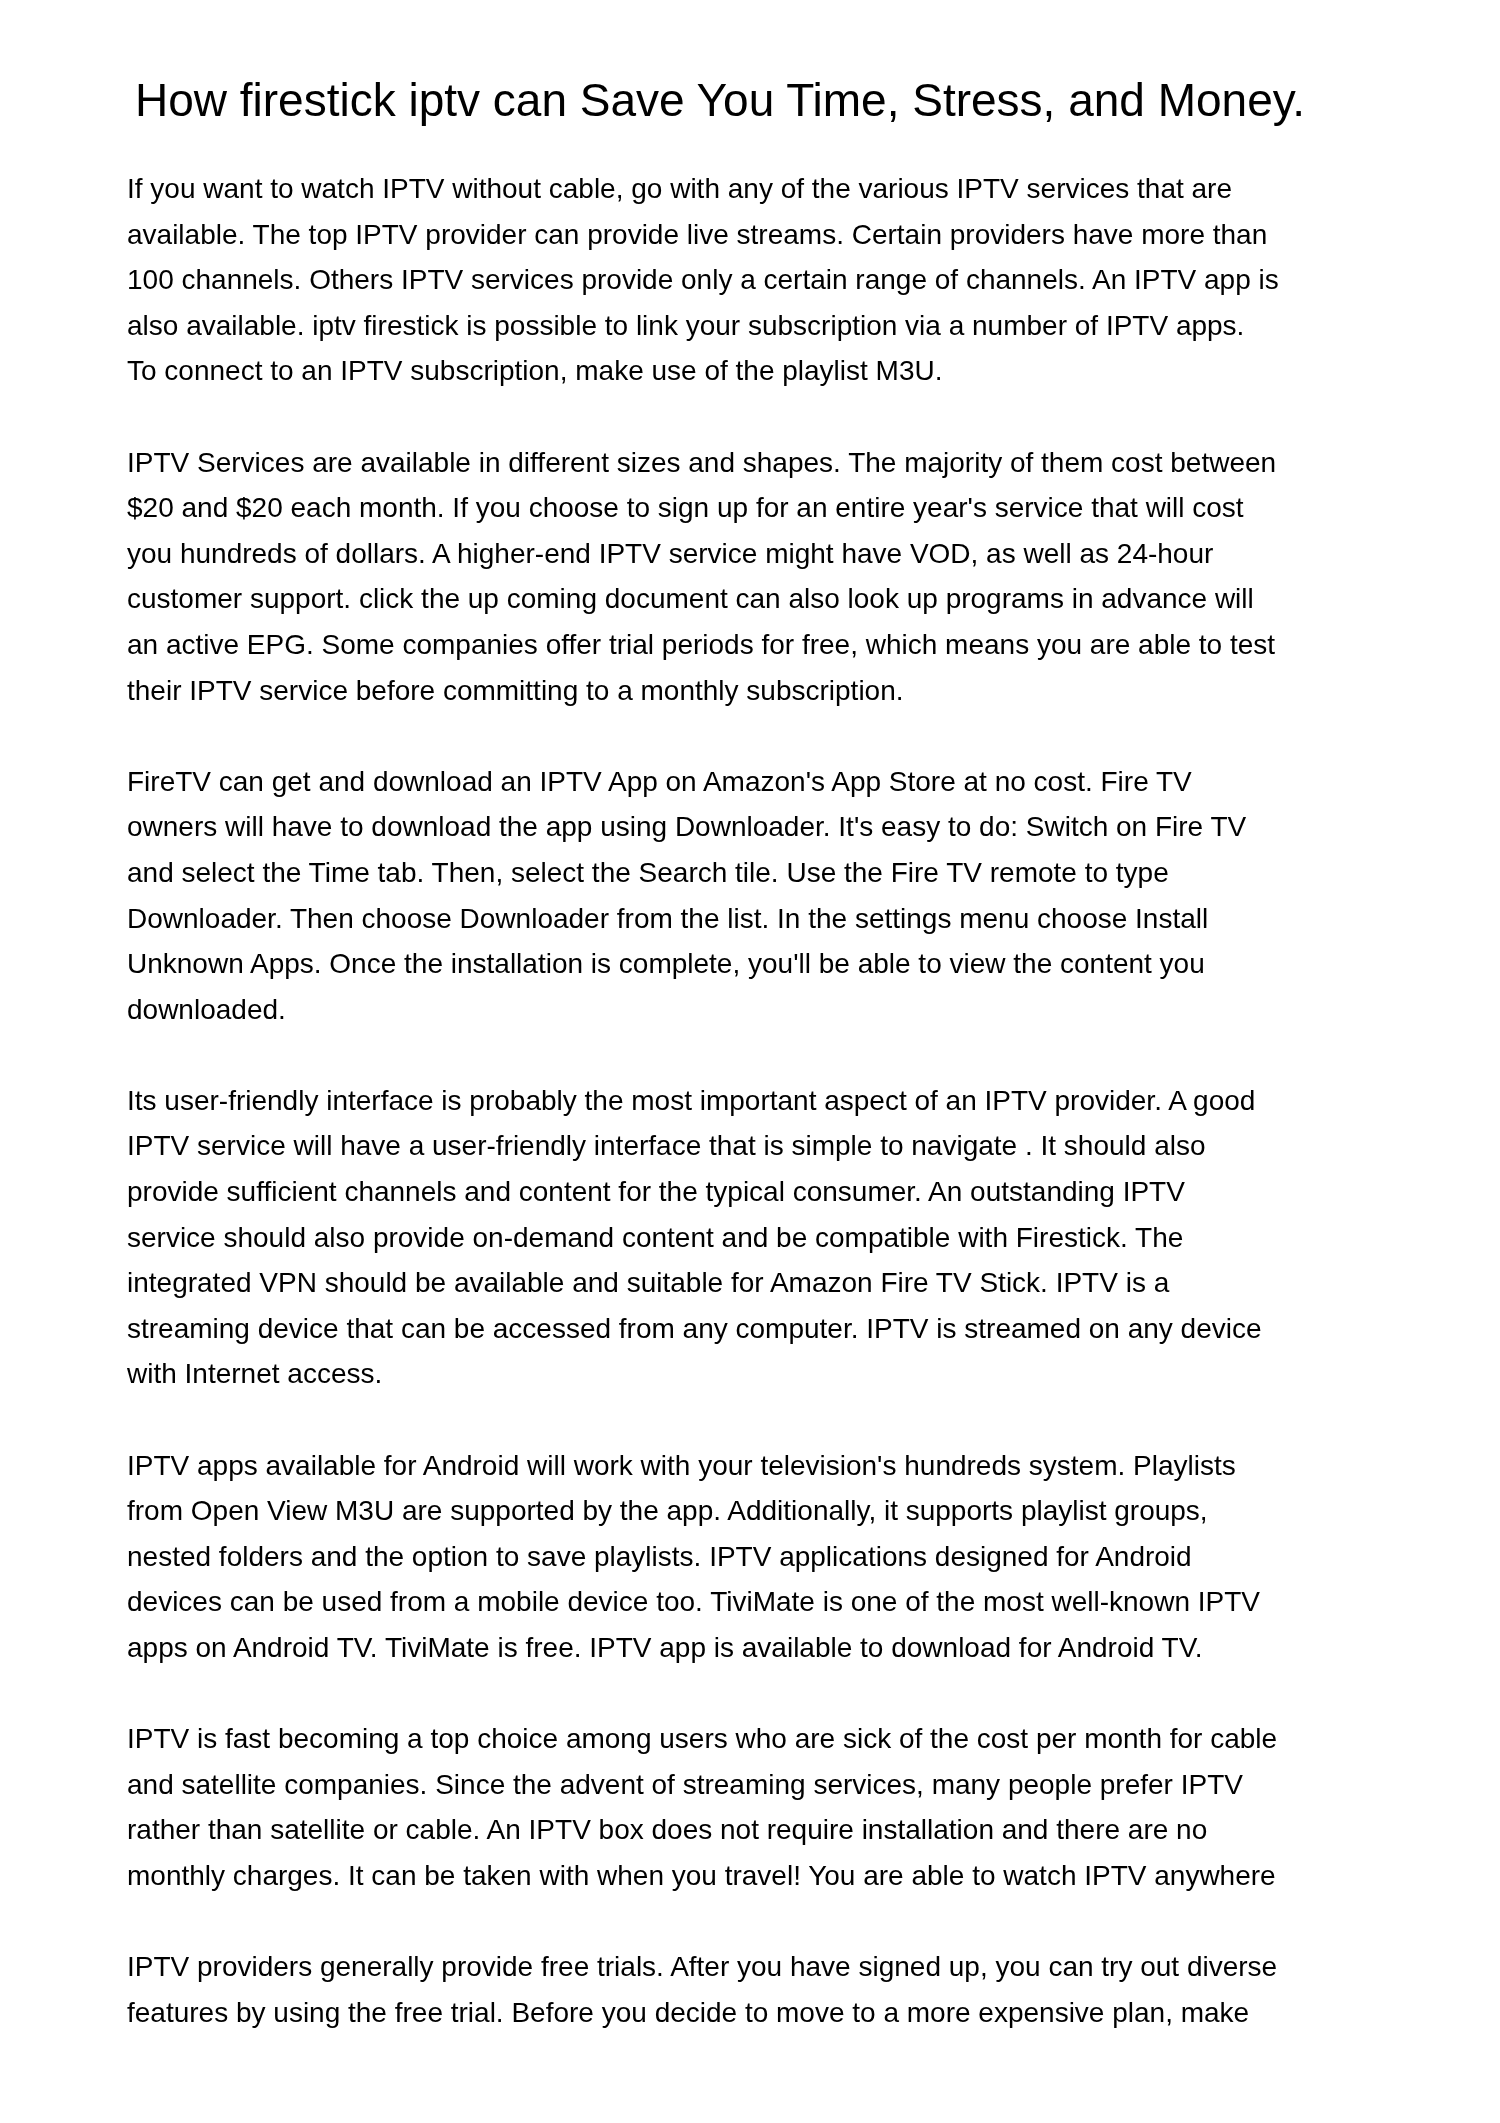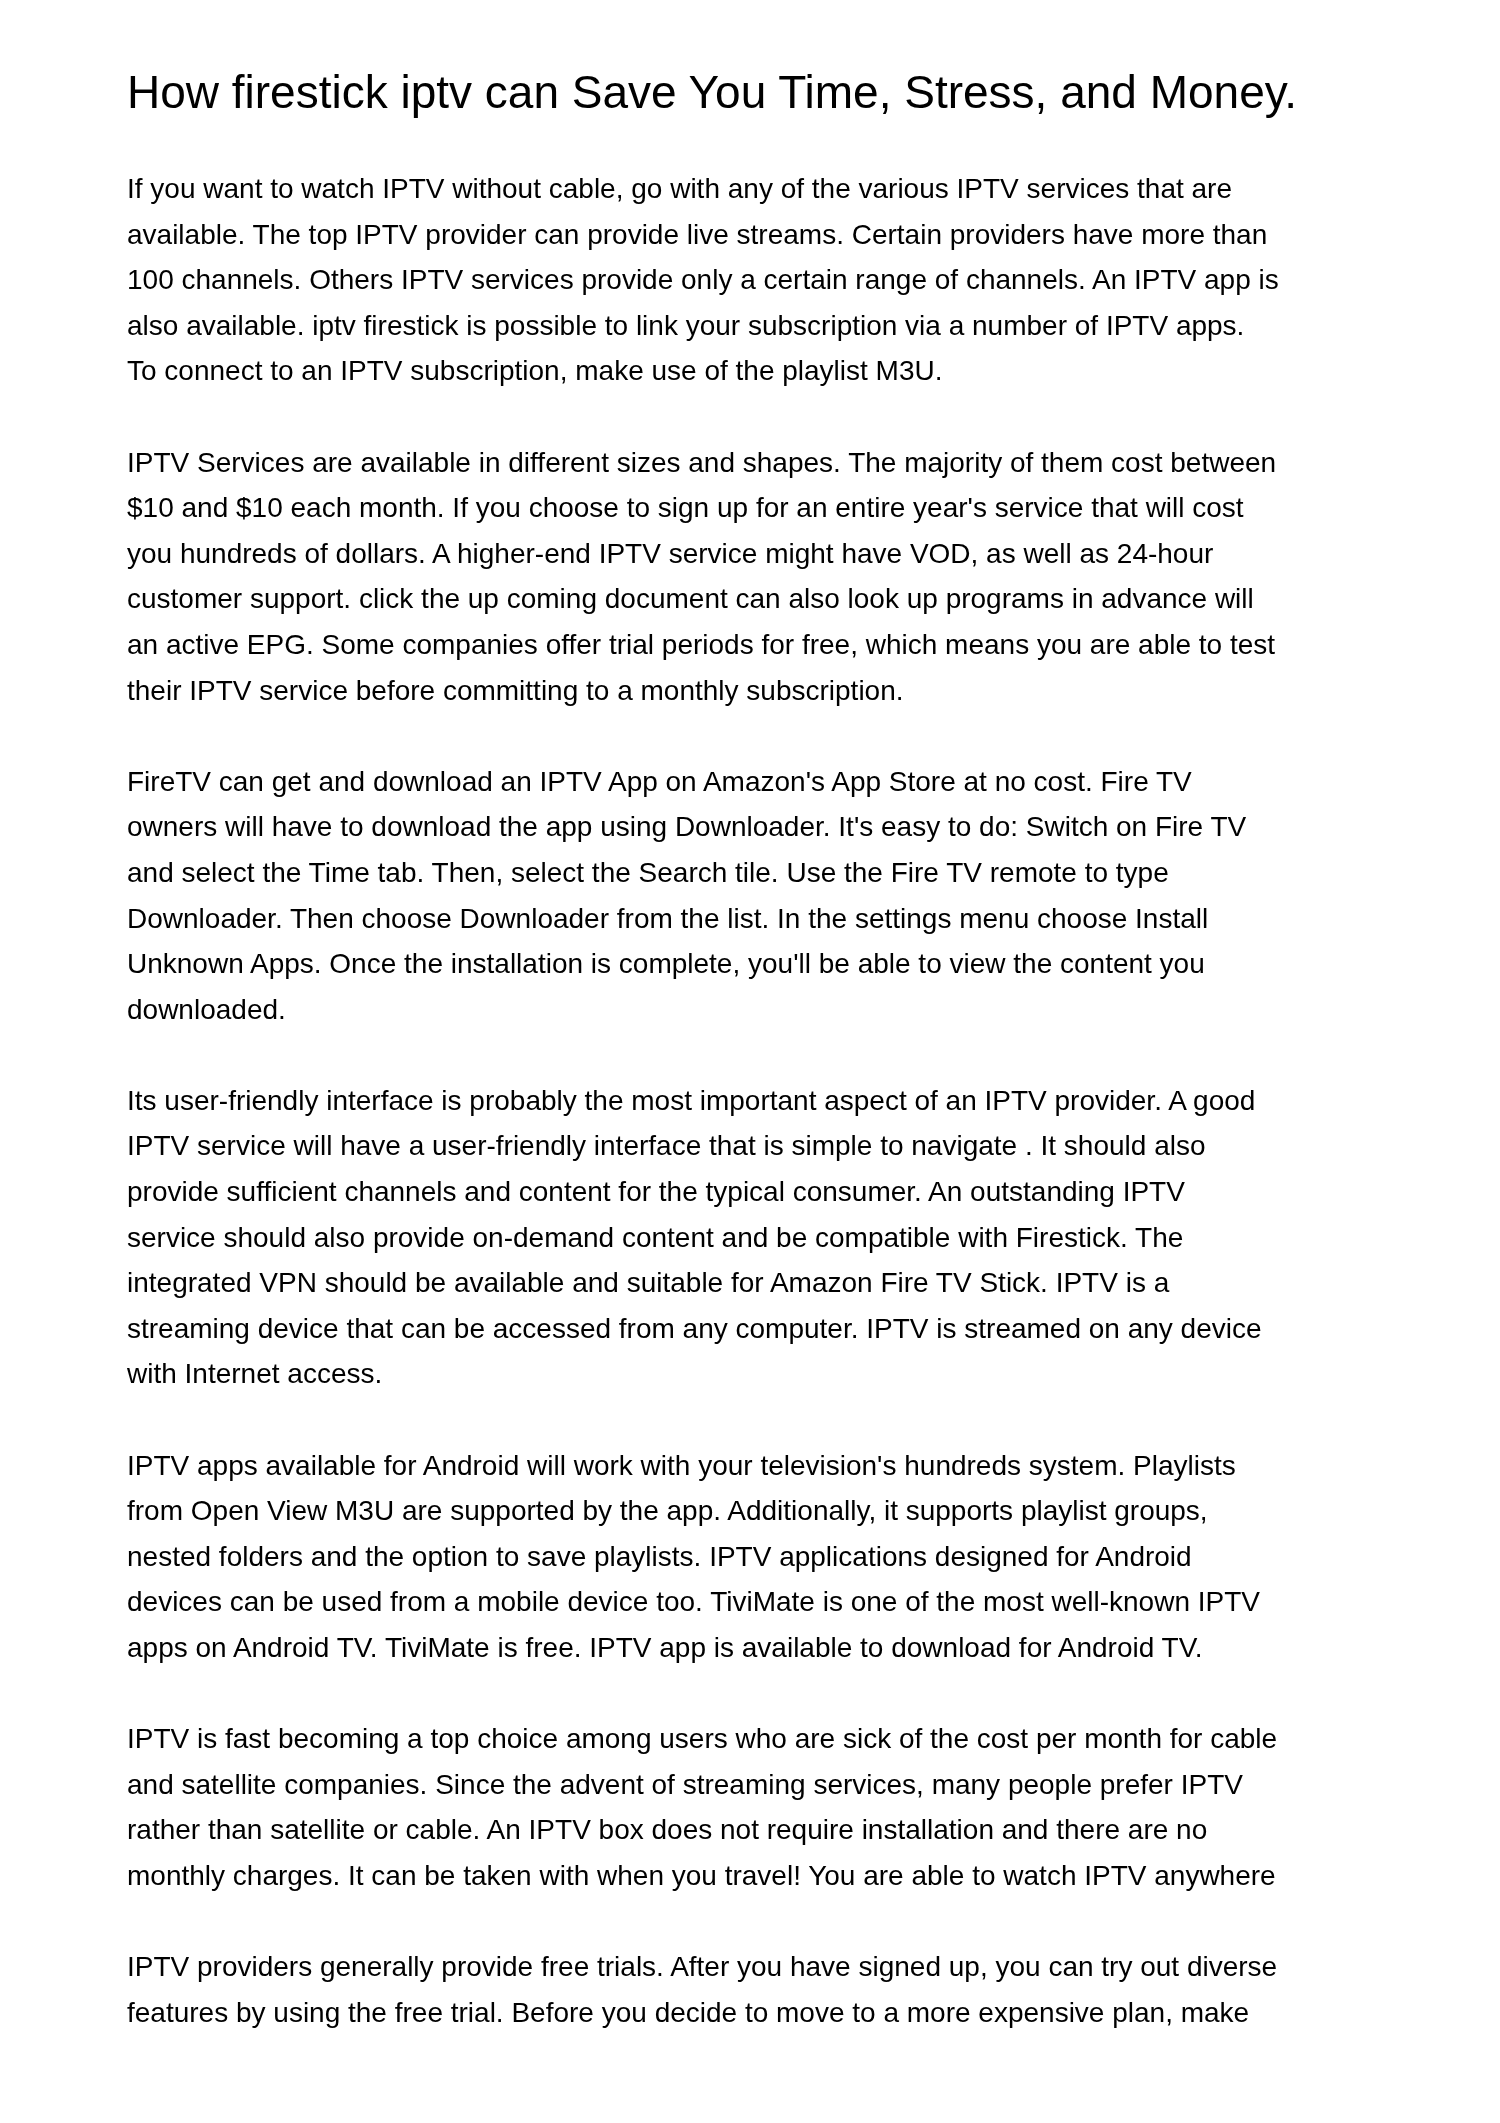--- a/index.html
+++ b/index.html
@@ -15,21 +15,21 @@
       font-family: "Liberation Sans", sans-serif;
       color: #000000;
     }
     .page {
       position: absolute;
       left: 127px;
       top: 0;
       width: 1260px;
     }
     .doc-title {
-      margin: 0;
+      margin: 8px;
       position: absolute;
       left: 0;
       top: 65px;
       font-size: 46px;
       line-height: 54px;
       font-weight: normal;
       white-space: nowrap;
       letter-spacing: 0;
     }
     .doc-body {
@@ -59,21 +59,21 @@
     <p class="doc-para">
       <span class="doc-line">If you want to watch IPTV without cable, go with any of the various IPTV services that are</span>
       <span class="doc-line">available. The top IPTV provider can provide live streams. Certain providers have more than</span>
       <span class="doc-line">100 channels. Others IPTV services provide only a certain range of channels. An IPTV app is</span>
       <span class="doc-line">also available. iptv firestick is possible to link your subscription via a number of IPTV apps.</span>
       <span class="doc-line">To connect to an IPTV subscription, make use of the playlist M3U.</span>
     </p>
 
     <p class="doc-para">
       <span class="doc-line">IPTV Services are available in different sizes and shapes. The majority of them cost between</span>
-      <span class="doc-line">$10 and $10 each month. If you choose to sign up for an entire year's service that will cost</span>
+      <span class="doc-line">$20 and $20 each month. If you choose to sign up for an entire year's service that will cost</span>
       <span class="doc-line">you hundreds of dollars. A higher-end IPTV service might have VOD, as well as 24-hour</span>
       <span class="doc-line">customer support. click the up coming document can also look up programs in advance will</span>
       <span class="doc-line">an active EPG. Some companies offer trial periods for free, which means you are able to test</span>
       <span class="doc-line">their IPTV service before committing to a monthly subscription.</span>
     </p>
 
     <p class="doc-para">
       <span class="doc-line">FireTV can get and download an IPTV App on Amazon's App Store at no cost. Fire TV</span>
       <span class="doc-line">owners will have to download the app using Downloader. It's easy to do: Switch on Fire TV</span>
       <span class="doc-line">and select the Time tab. Then, select the Search tile. Use the Fire TV remote to type</span>

